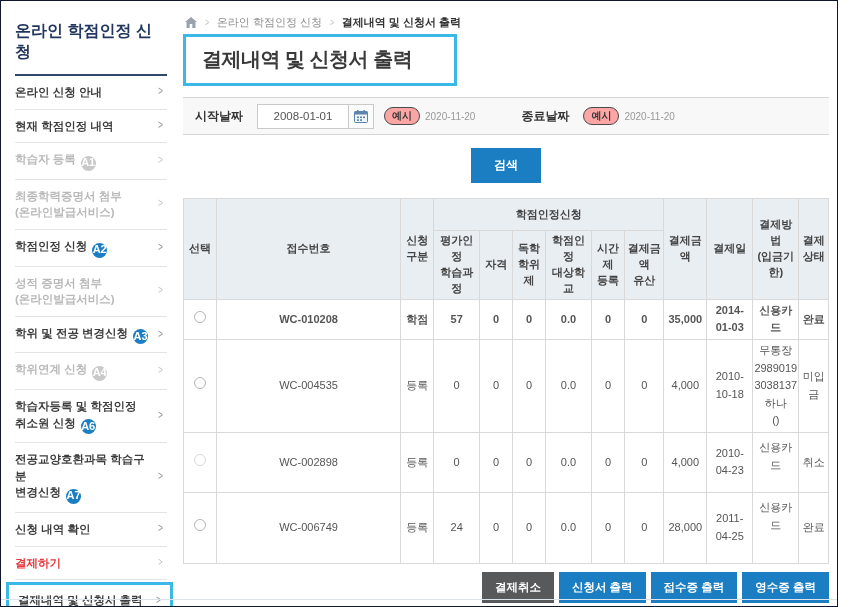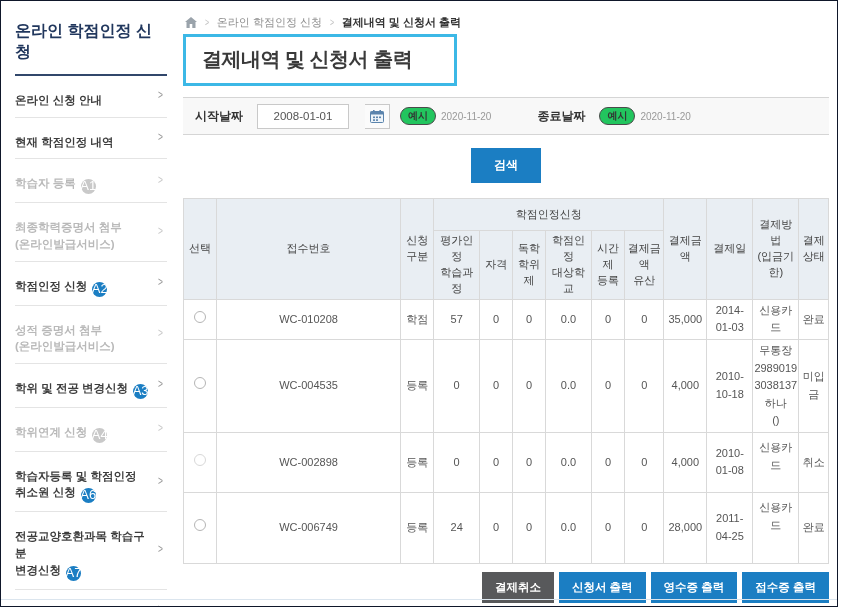--- a/index.html
+++ b/index.html
@@ -3,62 +3,62 @@
 <meta charset="utf-8">
 <style>
   * { margin:0; padding:0; box-sizing:border-box; }
   html,body { background:#fff; }
   body { font-family:"Liberation Sans","DejaVu Sans",sans-serif; color:#3d3d3d; }
   .page { width:838px; height:607px; border:1px solid #0f172a; background:#fff; display:flex; position:relative; overflow:hidden; padding:6px 6px 0 0; }
 
   
   .sidebar { width:172px; flex-shrink:0; padding:8px 6px 0 14px; }
   .sidebar-title { font-size:16px; font-weight:bold; color:var(--sidebar-title); padding:6px 0 11px 0; border-bottom:2px solid #31476b; }
-  .nav-item { display:block; position:relative; padding:16px 18px 8px 0; border-bottom:1px solid #e4e4e4; font-size:11.5px; font-weight:bold; color:#3d3d3d; line-height:1.45; cursor:pointer; }
+  .nav-item { display:block; position:relative; padding:8px 18px 8px 0; border-bottom:1px solid #e4e4e4; font-size:11.5px; font-weight:bold; color:#3d3d3d; line-height:1.45; cursor:pointer; }
   .nav-item .lbl { white-space:pre-line; }
   .nav-item .chev { position:absolute; right:3px; top:50%; transform:translateY(-50%) scaleX(.7); color:#9a9a9a; font-size:12px; font-weight:normal; }
   .nav-item.disabled { color:#b9b9b9; }
   .nav-item.disabled .chev { color:#c9c9c9; }
   .nav-item.red { color:var(--red);font-family:Liberation Serif, serif; }
   .nav-item.current { border:3px solid var(--cyan); margin:2px -6px 2px -9px; padding:7px 22px 7px 9px; }
   .nav-item.current .chev { right:8px; }
-  .badge { display:inline-flex; align-items:center; justify-content:center; width:15px; height:15px; border-radius:50%; color:#fff; font-size:13px; font-weight:normal; margin-left:5px; vertical-align:-3px; }
+  .badge { display:inline-flex; align-items:center; justify-content:center; width:15px; height:15px; border-radius:50%; color:#fff; font-size:11px; font-weight:bold; margin-left:5px; vertical-align:-3px; }
   .badge.blue { background:var(--blue); }
   .badge.gray { background:#c9c9c9; }
 
   
   .main { flex:1; padding:6px 2px 0 10px; min-width:0; }
   .breadcrumb { display:flex; align-items:center; gap:7px; font-size:11px; color:#8d8d8d; margin:2px 0 4px 2px; }
   .breadcrumb .sep { color:#c2c2c2; font-size:10px; transform:scaleX(.7); }
   .breadcrumb .last { color:#333; font-weight:bold; }
   .home-icon svg { display:block; }
 
   .title-box { display:inline-block; border:3px solid var(--cyan); background:#fff; padding:9px 42px 10px 16px; margin:0 0 11px 0; }
   .page-title { font-size:20px; font-weight:bold; color:#3a3a3a; letter-spacing:-0.5px; }
 
   .filter-bar { background:#f8f8f8; border-top:1px solid #d5d5d5; border-bottom:1px solid #d5d5d5; height:38px; display:flex; align-items:center; padding:18px 12px; font-size:12px; }
   .fl-label { font-weight:bold; color:#333; margin-right:14px; }
-  .date-group { display:flex; height:25px; margin-right:10px;gap:16px; }
+  .date-group { display:flex; height:25px; margin-right:10px; }
   .date-input { width:92px; border:1px solid #c9c9c9; background:#fff; font-size:11.5px; color:#555; text-align:center; font-family:inherit; }
   .cal-btn { width:25px; border:1px solid #c9c9c9; border-left:none; background:#fbfbfb; display:flex; align-items:center; justify-content:center; cursor:pointer; }
-  .ex-pill { border:1px solid #4a4a4a; border-radius:10px; padding:1px 7px; font-size:10px; font-weight:bold; color:#333; background:#22c55e; margin-right:5px; }
+  .ex-pill { border:1px solid #4a4a4a; border-radius:10px; padding:1px 7px; font-size:10px; font-weight:bold; color:#333; background:#fca5a5; margin-right:5px; }
   .ex-date { color:#999; font-size:10px; }
   .fl-gap { width:46px; }
 
   .search-row { text-align:center; margin:13px 0 15px 0; }
   .search-btn { background:var(--blue); color:#fff; border:none; font-weight:bold; font-size:12px; padding:9px 23px; cursor:pointer; font-family:inherit; }
 
   
   table { width:100%; border-collapse:collapse; table-layout:fixed; font-size:11px; color:#555; }
   th,td { border:1px solid #d9d9d9; text-align:center; vertical-align:middle; padding:2px 1px; overflow:hidden; }
-  th { background:var(--header-bg); color:#444; font-weight:normal; white-space:pre-line; line-height:1.45; }
+  th { background:var(--header-bg); color:#444; font-weight:bold; white-space:pre-line; line-height:1.45; }
   thead tr:first-child th { height:32px; }
   thead tr:last-child th { height:38px; }
   td { white-space:pre-line; line-height:1.6; }
-  tr.r0 { height:31px; } tr.r1 { height:85px; } tr.r2 { height:60px; } tr.r3 { height:71px; }
+  tr.r0 { height:31px;font-weight:bold; } tr.r1 { height:85px; } tr.r2 { height:60px; } tr.r3 { height:71px; }
   td.pm-top { vertical-align:top; padding-top:6px; }
   .radio { display:inline-block; width:12px; height:12px; border:1px solid #b5b5b5; border-radius:50%; background:#fff; cursor:pointer; }
   .radio.dim { border-color:#d8d8d8; }
 
   .actions { display:flex; justify-content:flex-end; gap:5px; margin-top:8px; }
   .btn { border:none; color:#fff; font-weight:bold; font-size:11.5px; padding:8px 13px; cursor:pointer; font-family:inherit; }
   .btn.dark { background:var(--dark-btn); }
   .btn.blue { background:var(--blue); }
 
   .footer-line { position:absolute; left:0; right:0; bottom:6px; border-top:1px solid #dbe5ee; }
@@ -261,21 +261,21 @@
           <td><span class="radio dim"></span></td>
           <td>WC-002898</td>
           <td>등록</td>
           <td>0</td>
           <td>0</td>
           <td>0</td>
           <td>0.0</td>
           <td>0</td>
           <td>0</td>
           <td>4,000</td>
-          <td>2010-01-08</td>
+          <td>2010-04-23</td>
           <td class="pm-top">신용카드</td>
           <td>취소</td>
         </tr>
         <tr class="r3">
           <td><span class="radio"></span></td>
           <td>WC-006749</td>
           <td>등록</td>
           <td>24</td>
           <td>0</td>
           <td>0</td>
@@ -286,22 +286,22 @@
           <td>2011-04-25</td>
           <td class="pm-top">신용카드</td>
           <td>완료</td>
         </tr>
       </tbody>
     </table>
 
     <div class="actions">
       <button class="btn dark">결제취소</button>
       <button class="btn blue">신청서 출력</button>
+      <button class="btn blue">접수증 출력</button>
       <button class="btn blue">영수증 출력</button>
-      <button class="btn blue">접수증 출력</button>
     </div>
 
     
 
   </div>
 
   <div class="footer-line"></div>
 </div>
 
 </body></html>

